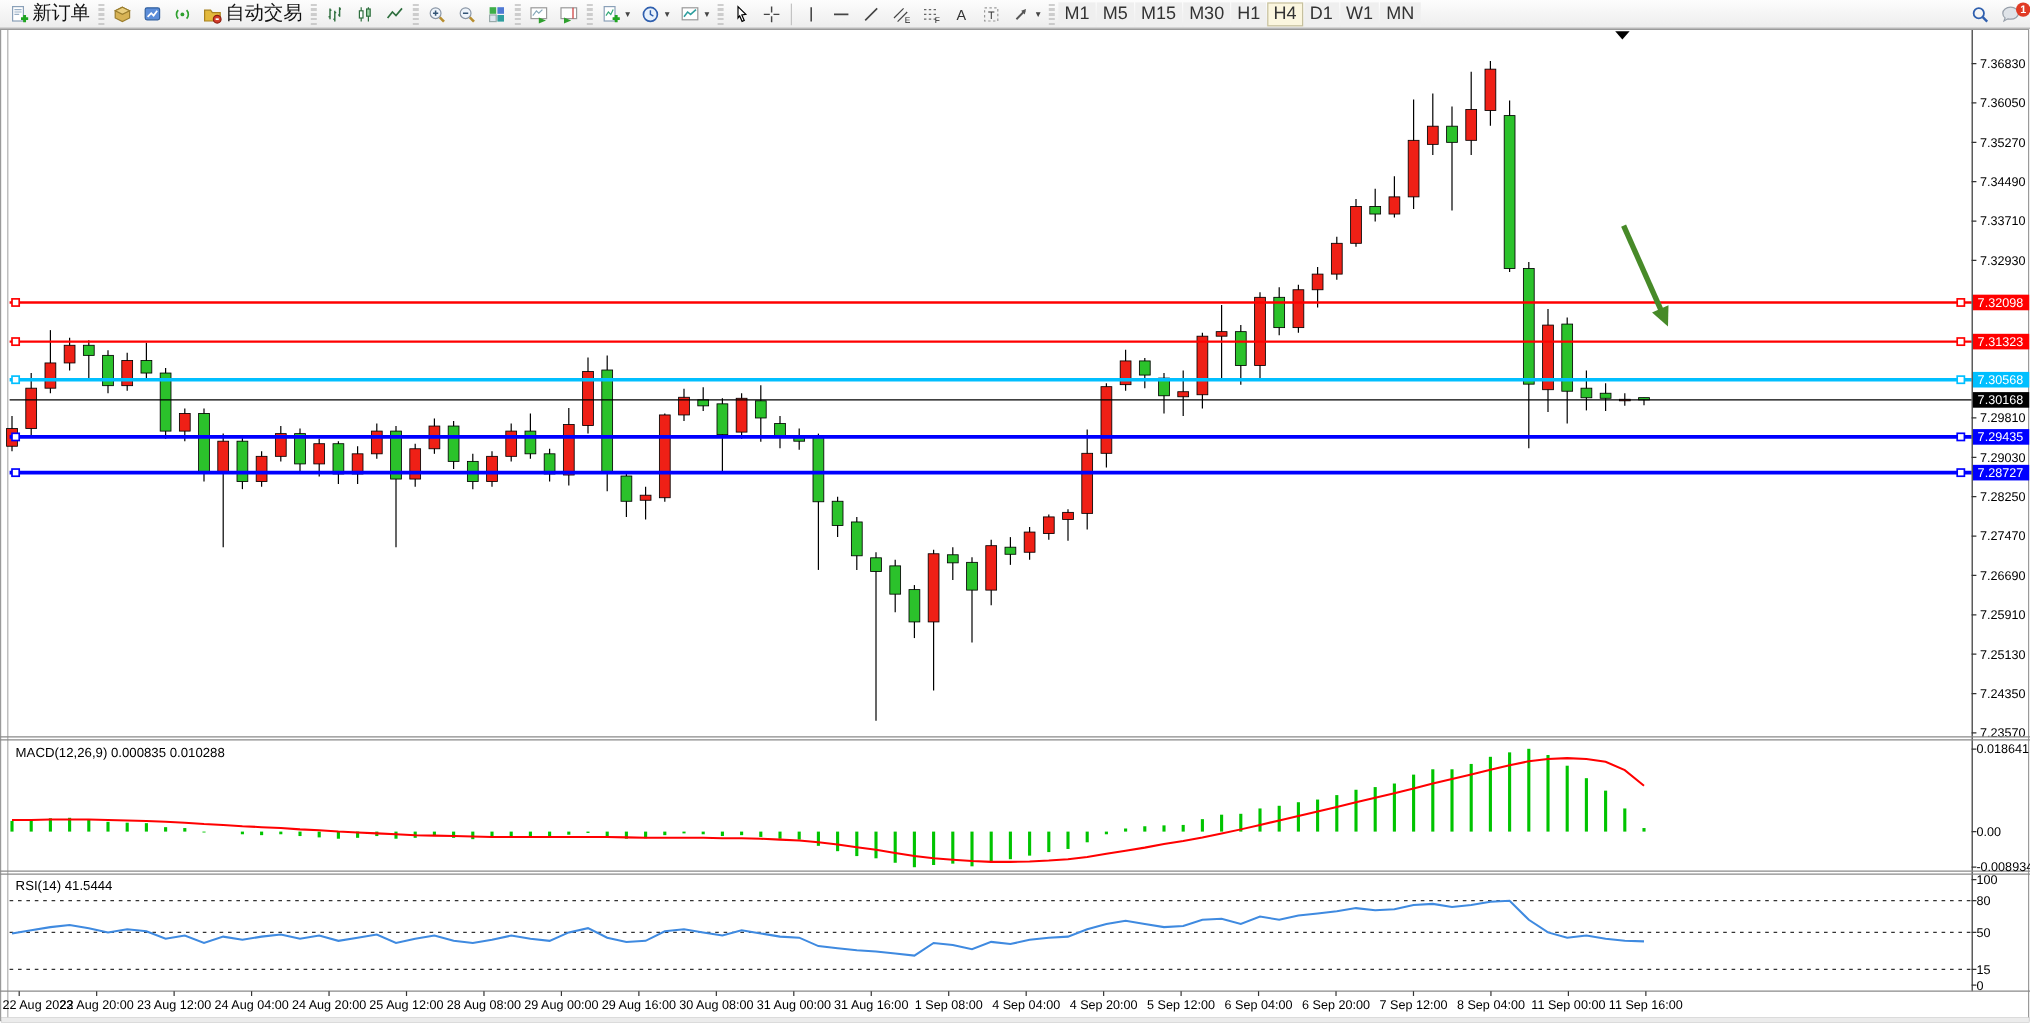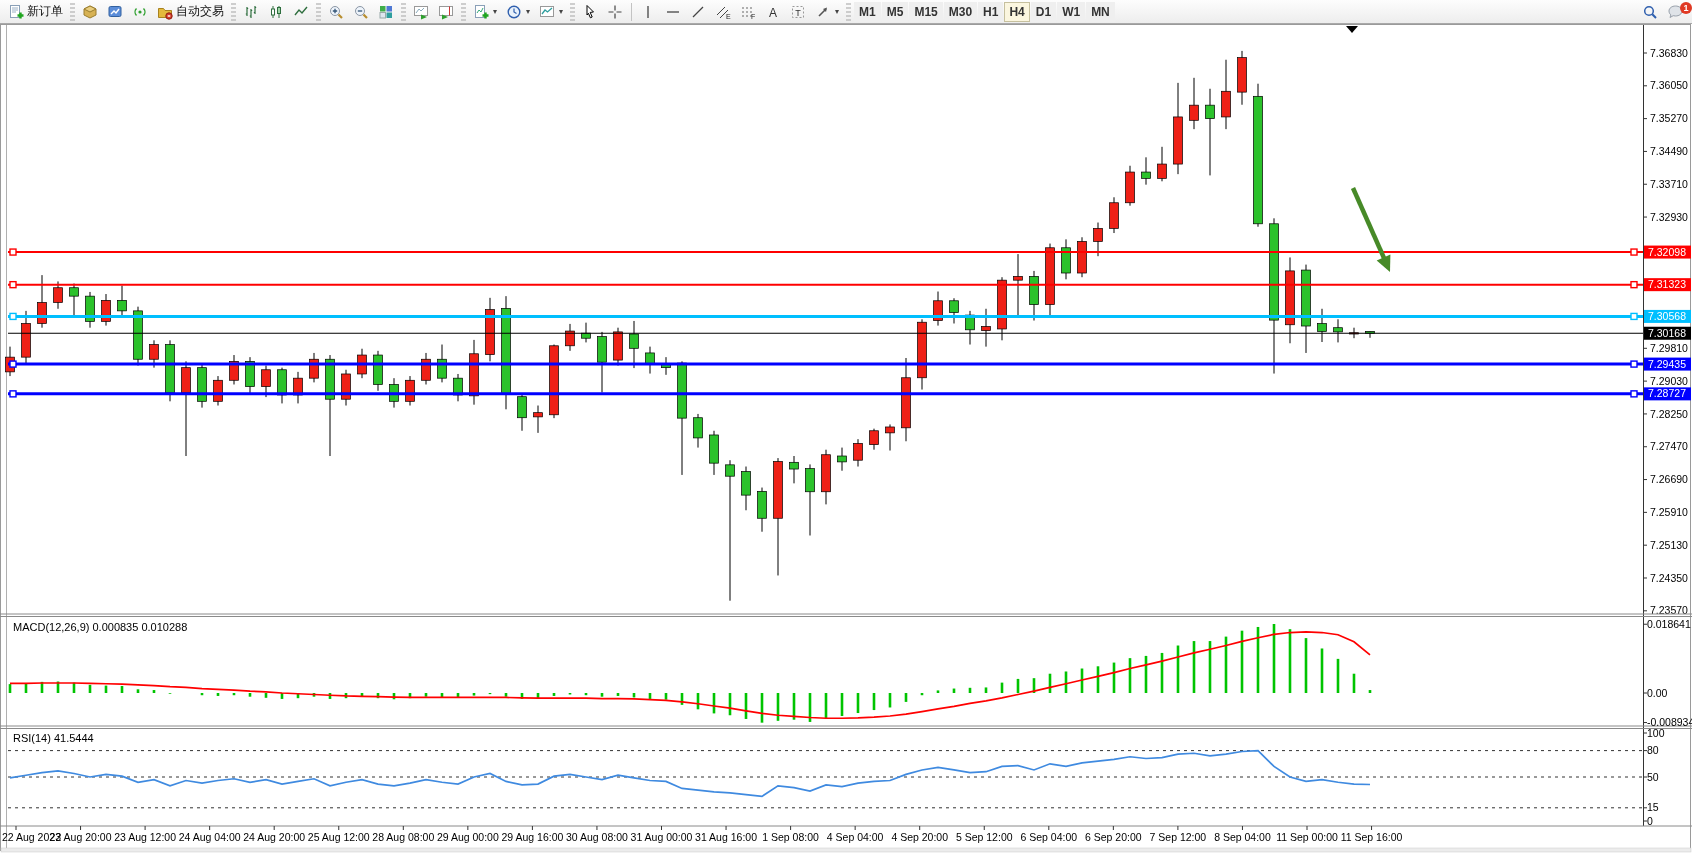--- a/index.html
+++ b/index.html
@@ -5,23 +5,23 @@
   html,body{margin:0;padding:0;width:1692px;height:853px;overflow:hidden;
     font-family:"Liberation Sans","DejaVu Sans",sans-serif;background:#fff;}
   
   #toolbar{position:absolute;top:0;left:0;width:1692px;height:24px;
     background:linear-gradient(#fdfdfd,#ededed);border-bottom:1px solid #a9a9a9;
     display:flex;align-items:center;padding:0 4px;box-sizing:border-box;gap:1px;}
   .tb{height:21px;min-width:24px;border:1px solid transparent;background:transparent;
     display:flex;align-items:center;justify-content:center;gap:3px;padding:0 3px;
     font-size:12px;color:#222;cursor:default;}
   .tb.active{background:#fbf6df;border:1px solid #c6c09e;}
-  .tb .lbl{font-size:12px;color:#111;white-space:nowrap;}
-  .tf{height:20px;min-width:25px;padding:0 4px;font-size:12px;color:#333;
-    display:flex;align-items:center;justify-content:center;border:1px solid transparent;font-weight:bold;}
+  .tb .lbl{font-size:16px;color:#111;white-space:nowrap;}
+  .tf{height:20px;min-width:25px;padding:0 4px;font-size:15px;color:#333;
+    display:flex;align-items:center;justify-content:center;border:1px solid transparent;}
   .sep{width:1px;height:18px;background:#c3c3c3;margin:0 3px;}
   .grip{width:5px;height:18px;margin:0 2px;
     background:repeating-linear-gradient(#bbb 0 2px,transparent 2px 4px);opacity:.7;}
   .caret{font-size:8px;color:#444;margin-left:1px;}
   .spacer{flex:1;}
   .badge{position:absolute;top:1px;right:-4px;background:#e03a24;color:#fff;
     border-radius:50%;width:12px;height:12px;font-size:9px;line-height:12px;
     text-align:center;font-weight:bold;}
   .chatwrap{position:relative;}
   

